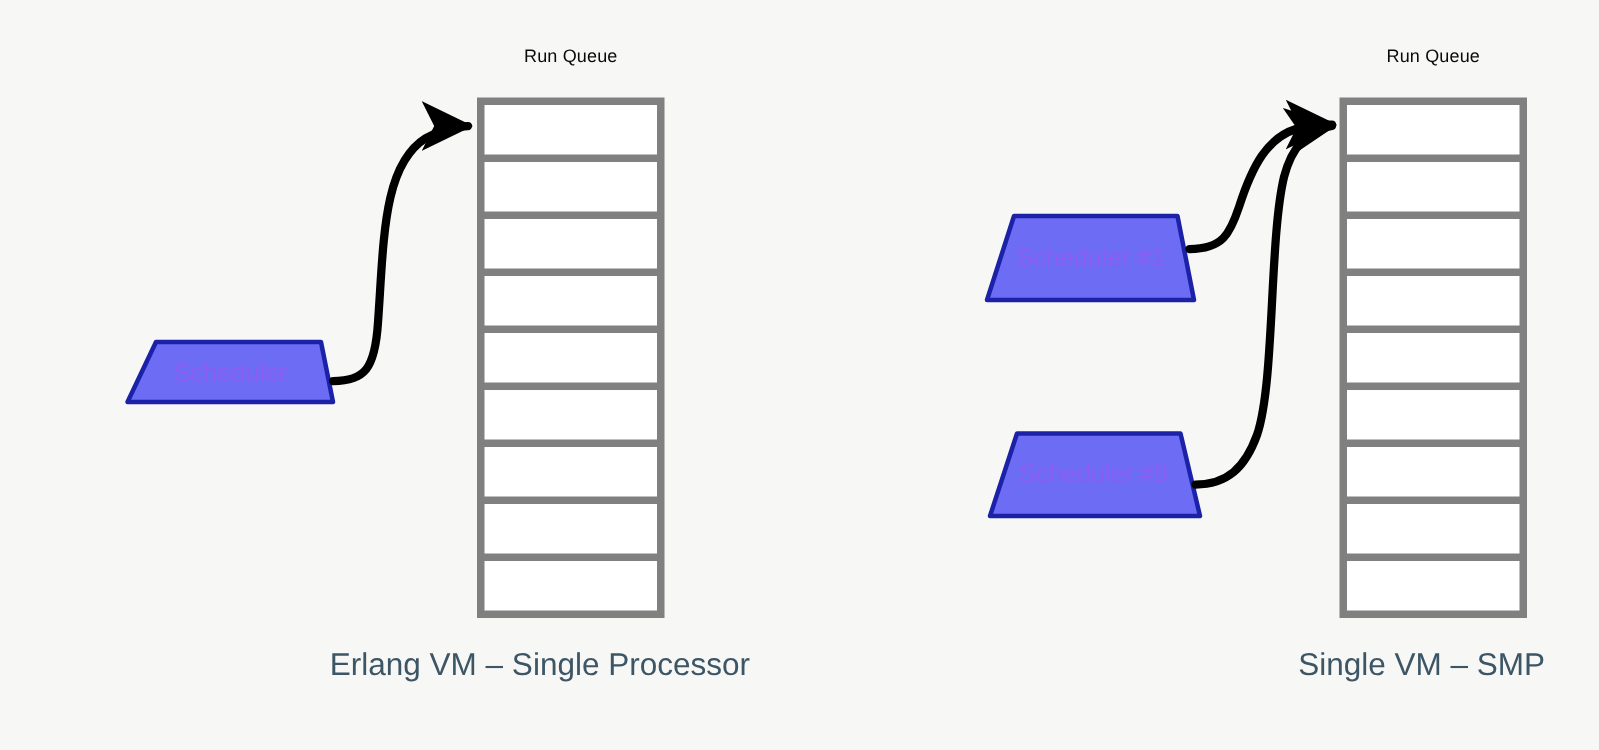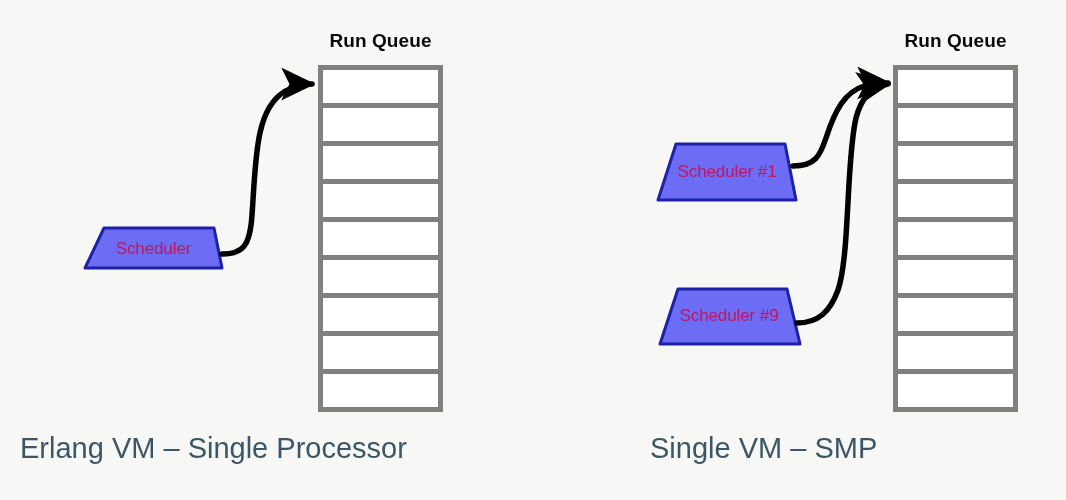--- a/index.html
+++ b/index.html
@@ -29,22 +29,22 @@
     width: 1066px;
     height: 500px;
     pointer-events: none;
   }
   .svg-layer * { pointer-events: auto; }
 
   
   .queue-title {
     position: absolute;
     font-family: "Liberation Sans", sans-serif;
-    font-size: 19px;
-    font-weight: bold;
+    font-size: 12px;
+    font-weight: normal;
     color: #0a0a0a;
     text-align: center;
     white-space: nowrap;
     letter-spacing: 0.1px;
   }
 
   
   .queue-box {
     position: absolute;
     background: #808080;
@@ -57,41 +57,41 @@
   }
   .queue-cell {
     background: #ffffff;
     flex: 1 1 0;
     min-height: 0;
   }
 
   
   .sched-label {
     position: absolute;
-    color: #be185d;
+    color: #8b5cf6;
     font-family: "Liberation Sans", sans-serif;
     font-size: 17px;
     font-weight: normal;
     white-space: nowrap;
     text-align: center;
     display: flex;
     align-items: center;
     justify-content: center;
     letter-spacing: -0.1px;
   }
 
   
   .caption {
     position: absolute;
     font-family: "Liberation Sans", sans-serif;
-    font-size: 29px;
+    font-size: 21px;
     font-weight: 300;
     color: #3d5666;
     white-space: nowrap;
-    text-align: left;
+    text-align: right;
   }
 </style>
 </head>
 <body>
 
 <div id="stage">
 
   <svg class="svg-layer" viewBox="0 0 1066 500" width="1066" height="500">
     <defs>
       <marker id="arrowhead" markerWidth="7" markerHeight="7" refX="5.6" refY="3" orient="auto" markerUnits="strokeWidth">

